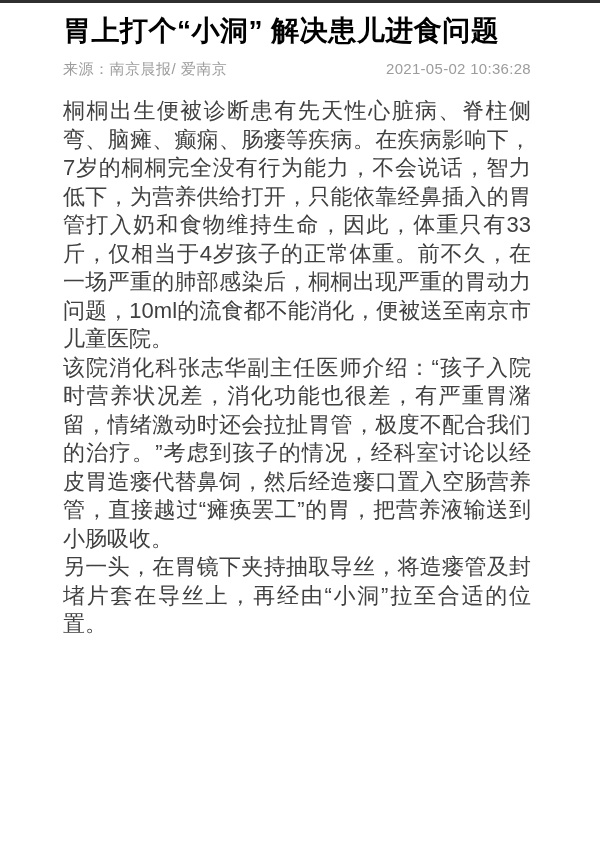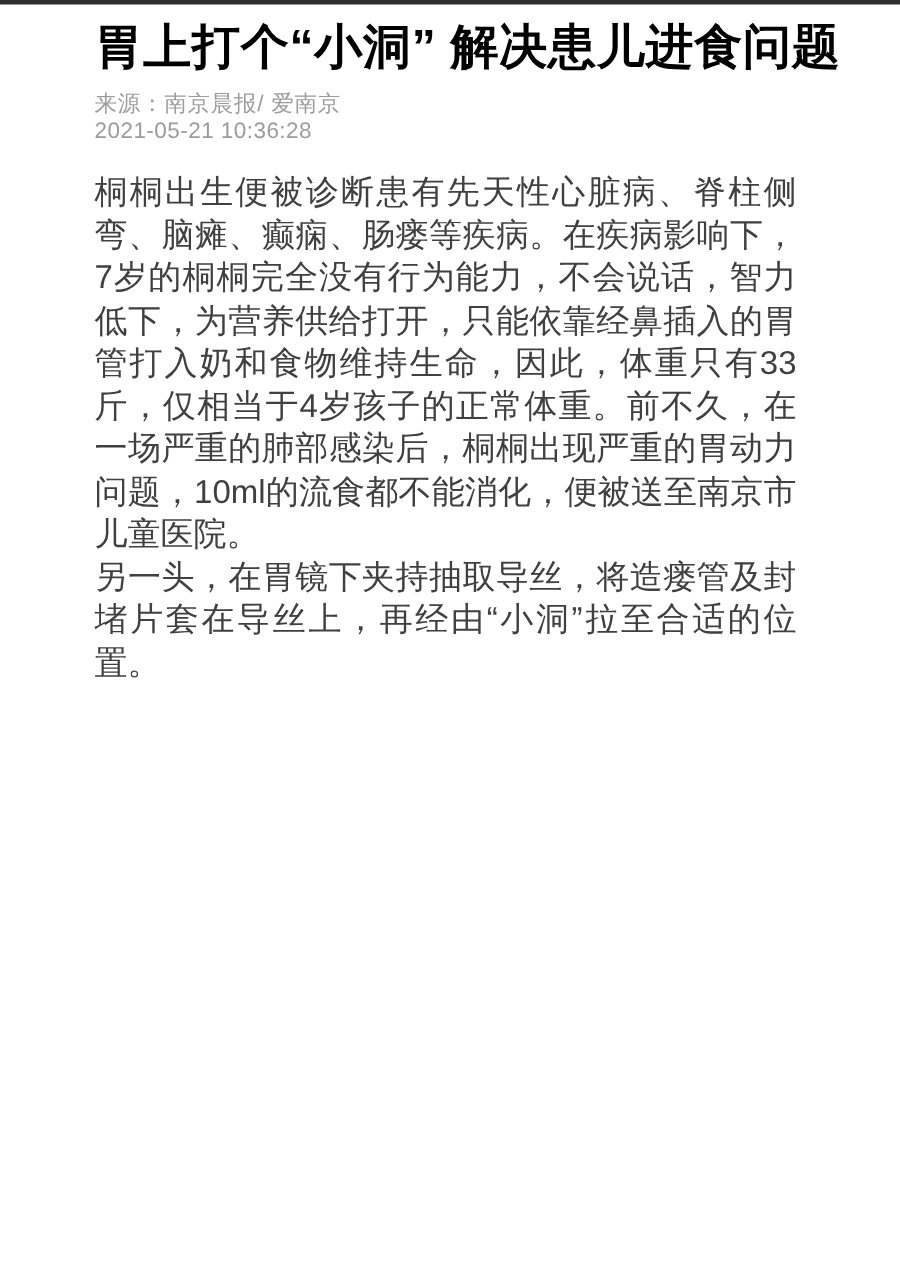--- a/index.html
+++ b/index.html
@@ -19,34 +19,34 @@
     background: #2f2f2f;
   }
   .container {
     position: absolute;
     left: 63px;
     top: 0;
     width: 468px;
   }
   .title {
     margin: 13px 0 0 0;
-    font-size: 32px;
+    font-size: 28px;
     line-height: 36px;
     font-weight: 700;
     color: #000000;
     letter-spacing: 0.5px;
     white-space: nowrap;
   }
   .meta {
     margin-top: 11px;
     display: flex;
+    justify-content: space-between;
     align-items: baseline;
     font-size: 15px;
     color: #9c9c9c;
-    flex-direction: column;
   }
   .meta-left { letter-spacing: 0.5px; }
   .meta-right { letter-spacing: 0.3px; }
   .body {
     margin-top: 18px;
     font-size: 22px;
     line-height: 28.5px;
     color: #404040;
     text-align: justify;
     text-justify: inter-ideograph;
@@ -62,21 +62,22 @@
 <div class="top-bar"></div>
 
 <div class="container">
 
   <h1 class="title">胃上打个“小洞” 解决患儿进食问题</h1>
 
   <div class="meta">
     <div class="meta-left">
       <span>来源：</span><span>南京晨报/ 爱南京</span>
     </div>
-    <div class="meta-right">2021-05-21 10:36:28</div>
+    <div class="meta-right">2021-05-02 10:36:28</div>
   </div>
 
   <div class="body">
     <p>桐桐出生便被诊断患有先天性心脏病、脊柱侧弯、脑瘫、癫痫、肠瘘等疾病。在疾病影响下，7岁的桐桐完全没有行为能力，不会说话，智力低下，为营养供给打开，只能依靠经鼻插入的胃管打入奶和食物维持生命，因此，体重只有33斤，仅相当于4岁孩子的正常体重。前不久，在一场严重的肺部感染后，桐桐出现严重的胃动力问题，10ml的流食都不能消化，便被送至南京市儿童医院。</p>
+    <p>该院消化科张志华副主任医师介绍：“孩子入院时营养状况差，消化功能也很差，有严重胃潴留，情绪激动时还会拉扯胃管，极度不配合我们的治疗。”考虑到孩子的情况，经科室讨论以经皮胃造瘘代替鼻饲，然后经造瘘口置入空肠营养管，直接越过“瘫痪罢工”的胃，把营养液输送到小肠吸收。</p>
     <p>另一头，在胃镜下夹持抽取导丝，将造瘘管及封堵片套在导丝上，再经由“小洞”拉至合适的位置。</p>
   </div>
 
 </div>
 
 </body></html>

